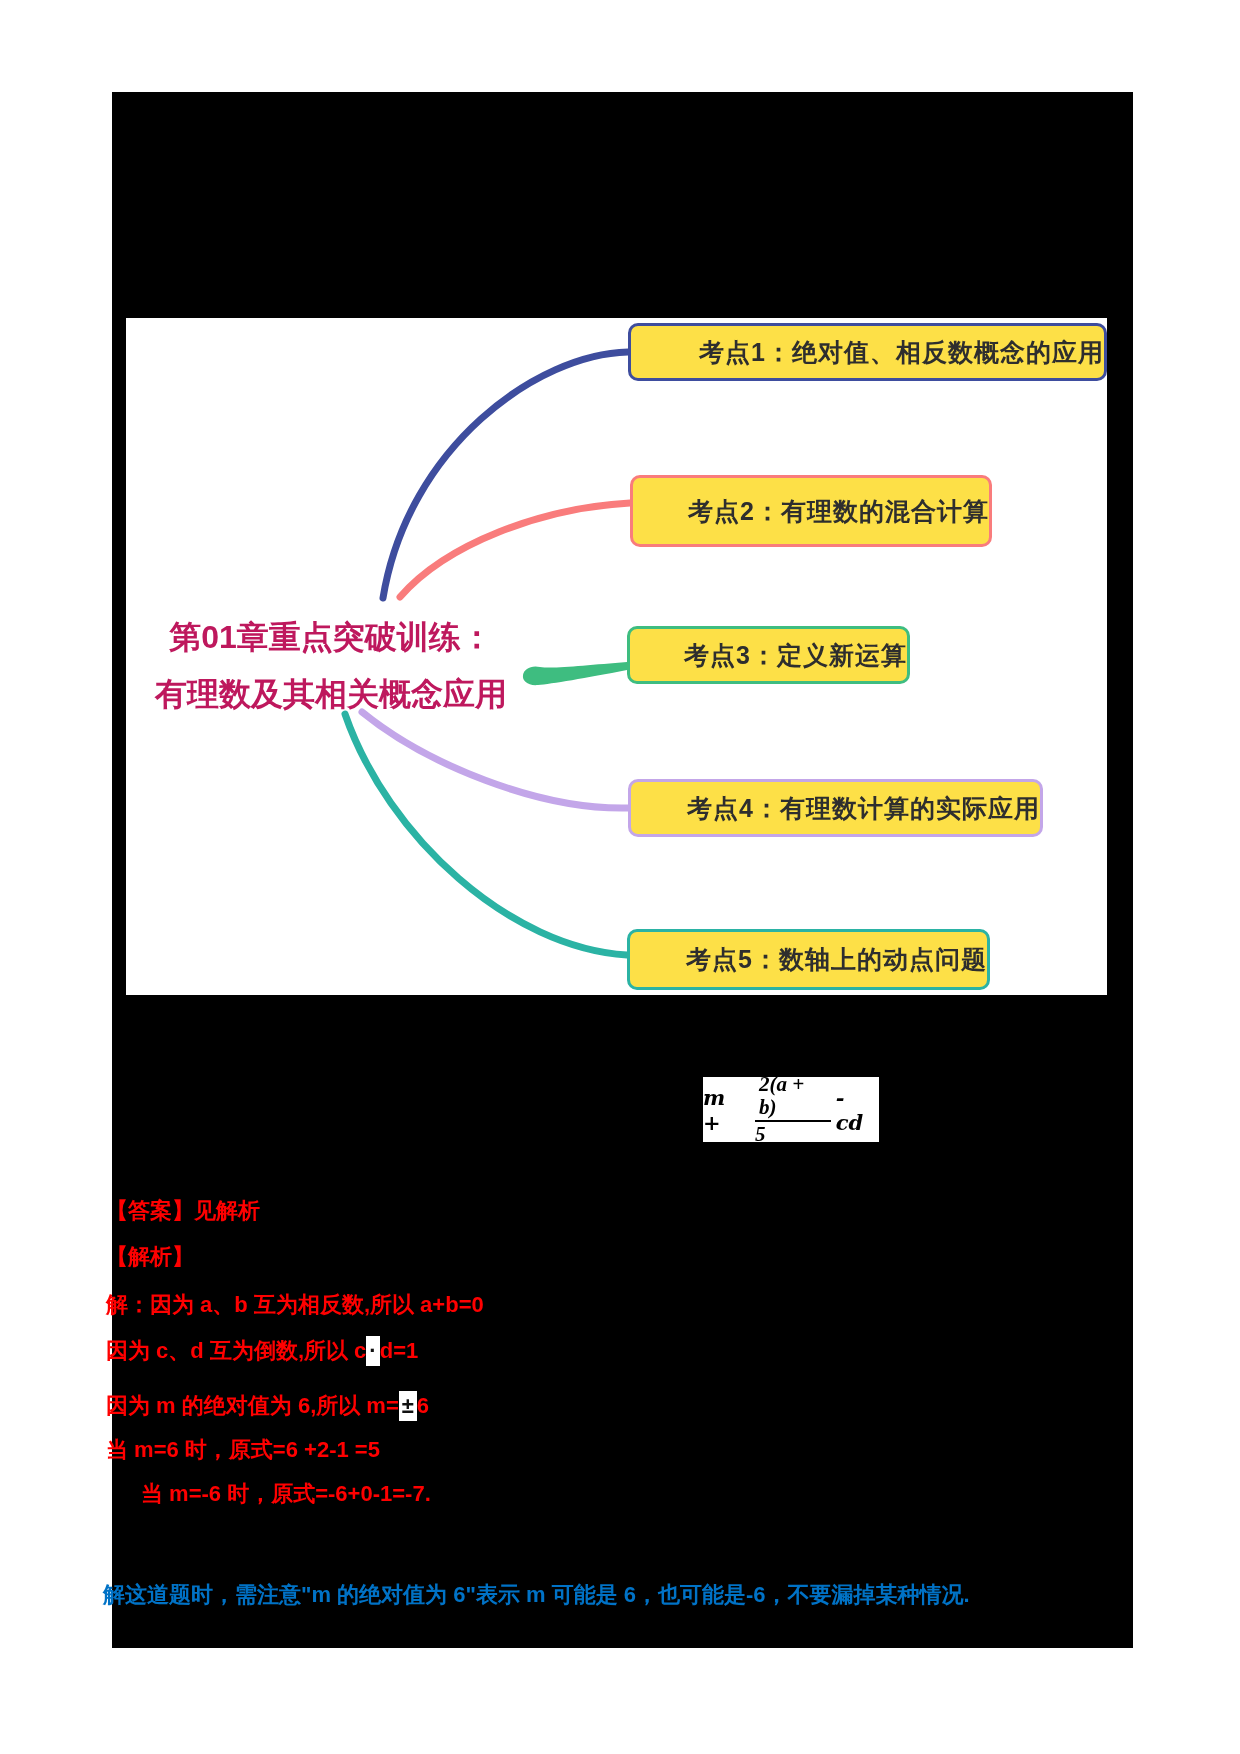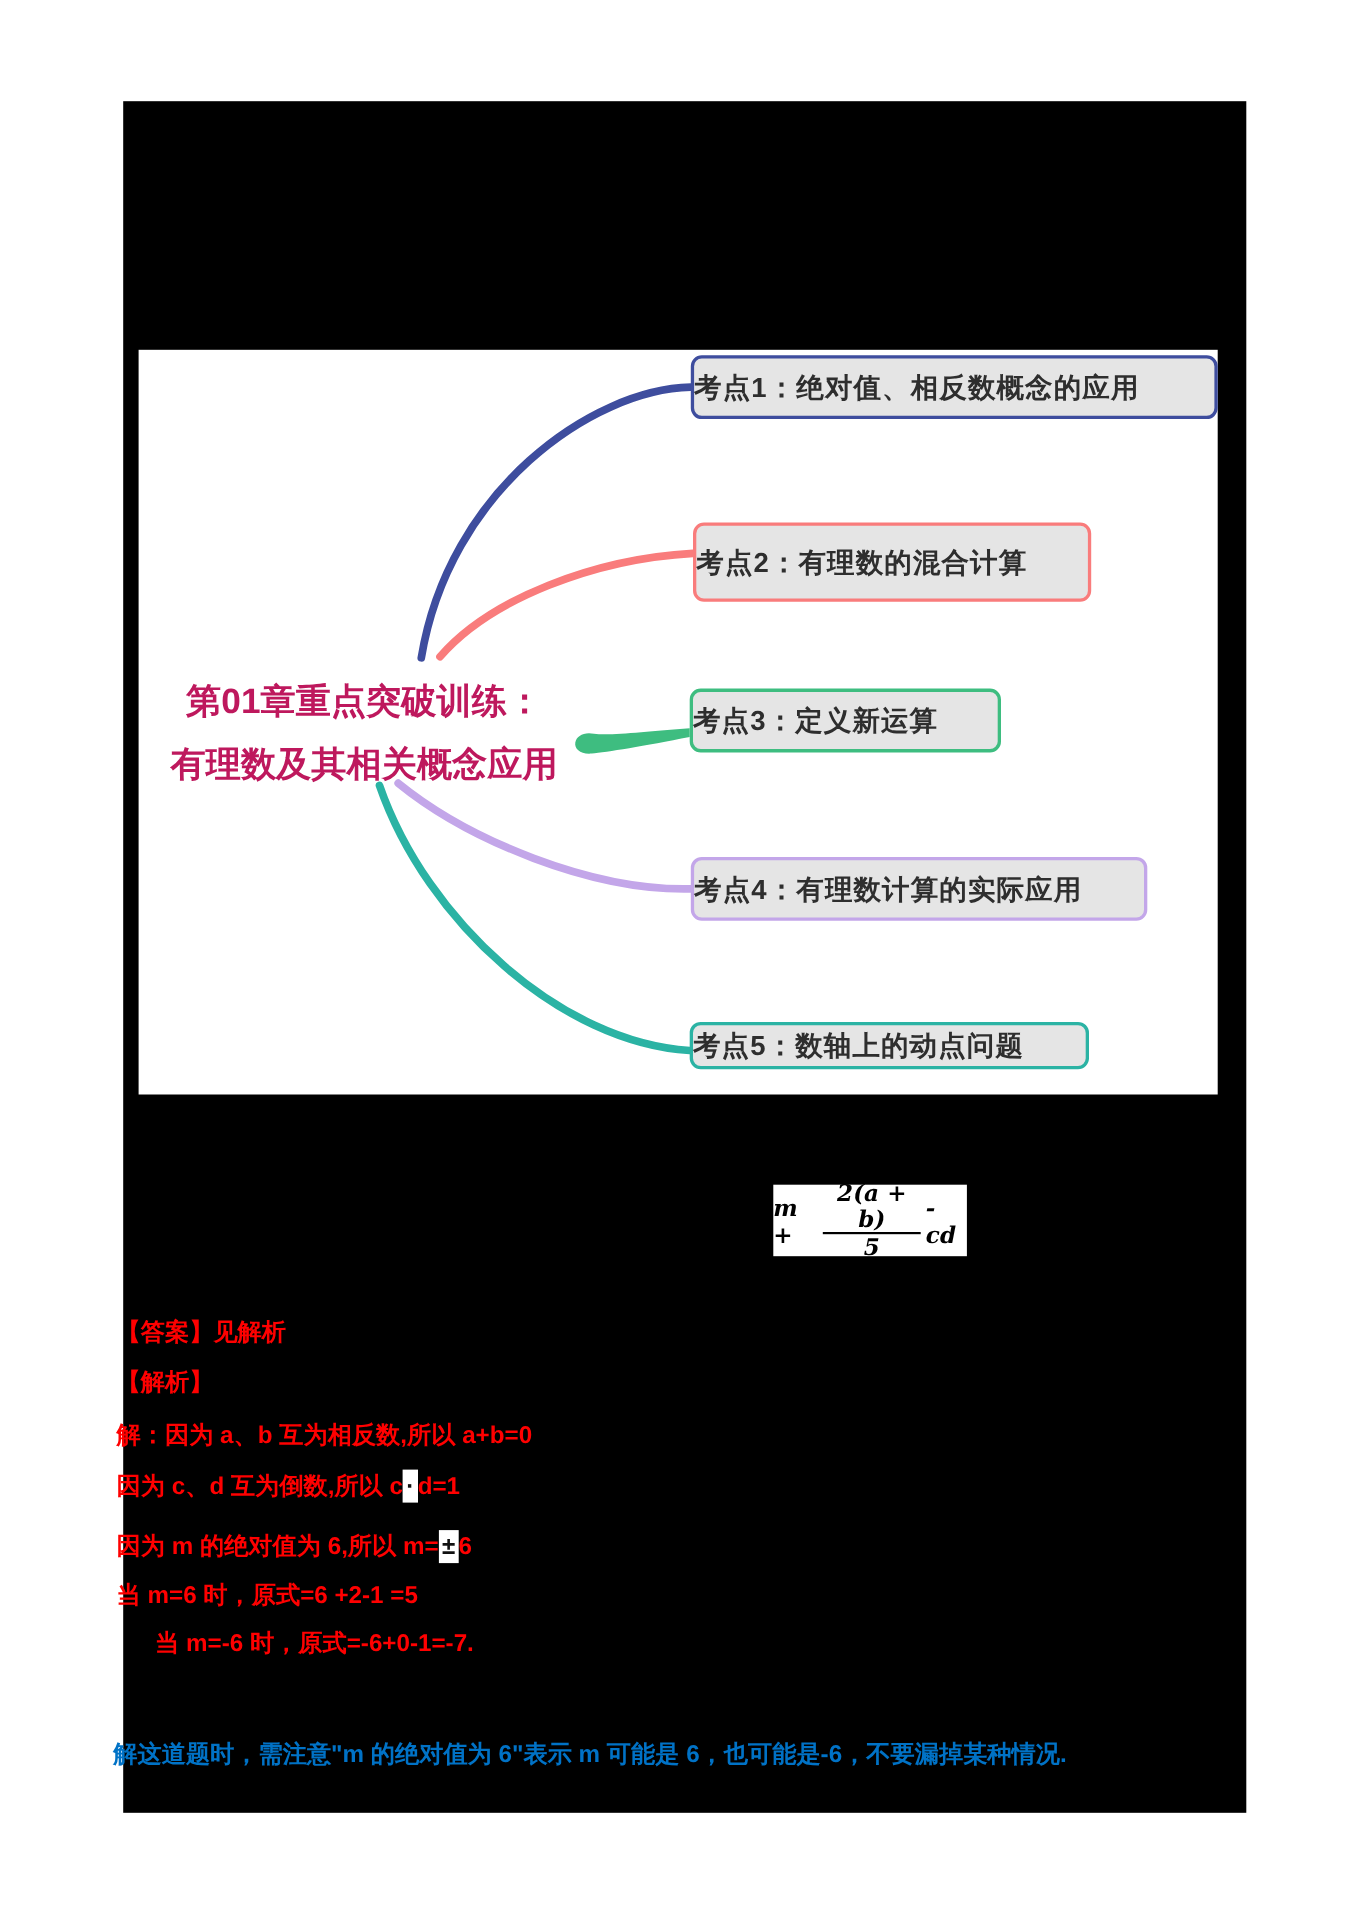--- a/index.html
+++ b/index.html
@@ -13,37 +13,37 @@
   .mindmap-panel{
     position:absolute;left:126px;top:318px;width:981px;height:677px;background:#ffffff;
   }
   .curves{position:absolute;left:126px;top:318px;width:981px;height:677px;}
   .root-title{
     position:absolute;left:131px;top:609px;width:400px;height:114px;
     text-align:center;font-weight:bold;font-size:32px;line-height:57px;color:#be185d;
     white-space:nowrap;
   }
   .branch-box{
-    position:absolute;background:#e5e5e5;border-radius:10px;
-    display:flex;align-items:center;justify-content:flex-start;
+    position:absolute;background:#fde047;border-radius:10px;
+    display:flex;align-items:center;justify-content:flex-end;
     font-weight:bold;font-size:25px;color:#2e2e2e;white-space:nowrap;letter-spacing:1px;
     box-sizing:border-box;
   }
   .b1{left:628px;top:323px;width:479px;height:58px;border:3px solid #3E4D9E;}
   .b2{left:630px;top:475px;width:362px;height:72px;border:3px solid #F97C7C;}
   .b3{left:627px;top:626px;width:283px;height:58px;border:3px solid #3EBD80;}
   .b4{left:628px;top:779px;width:415px;height:58px;border:3px solid #C3A6E9;}
-  .b5{left:627px;top:929px;width:363px;height:43px;border:3px solid #2BB3A4;}
+  .b5{left:627px;top:929px;width:363px;height:61px;border:3px solid #2BB3A4;}
   .formula-box{
     position:absolute;left:703px;top:1077px;width:176px;height:65px;background:#ffffff;
     display:flex;align-items:center;justify-content:center;
     font-family:"DejaVu Serif",serif;font-style:italic;font-weight:bold;
     font-size:21px;color:#000000;
   }
-  .formula-box .frac{display:inline-block;text-align:center;margin:0 5px;vertical-align:middle;}
+  .formula-box .frac{display:inline-block;margin:0 5px;vertical-align:middle;font-family:Liberation Serif, serif;}
   .formula-box .num{display:block;border-bottom:2px solid #000;padding:0 4px 1px 4px;line-height:1.1;}
   .formula-box .den{display:block;line-height:1.15;}
   .sol-line{
     position:absolute;left:106px;font-size:22px;font-weight:bold;color:#FF0000;
     white-space:nowrap;line-height:30px;
   }
   .sol-line .hl{
     background:#ffffff;color:#111111;padding:0 3px;display:inline-block;
   }
   .sol-line .hl:empty{display:none;}

